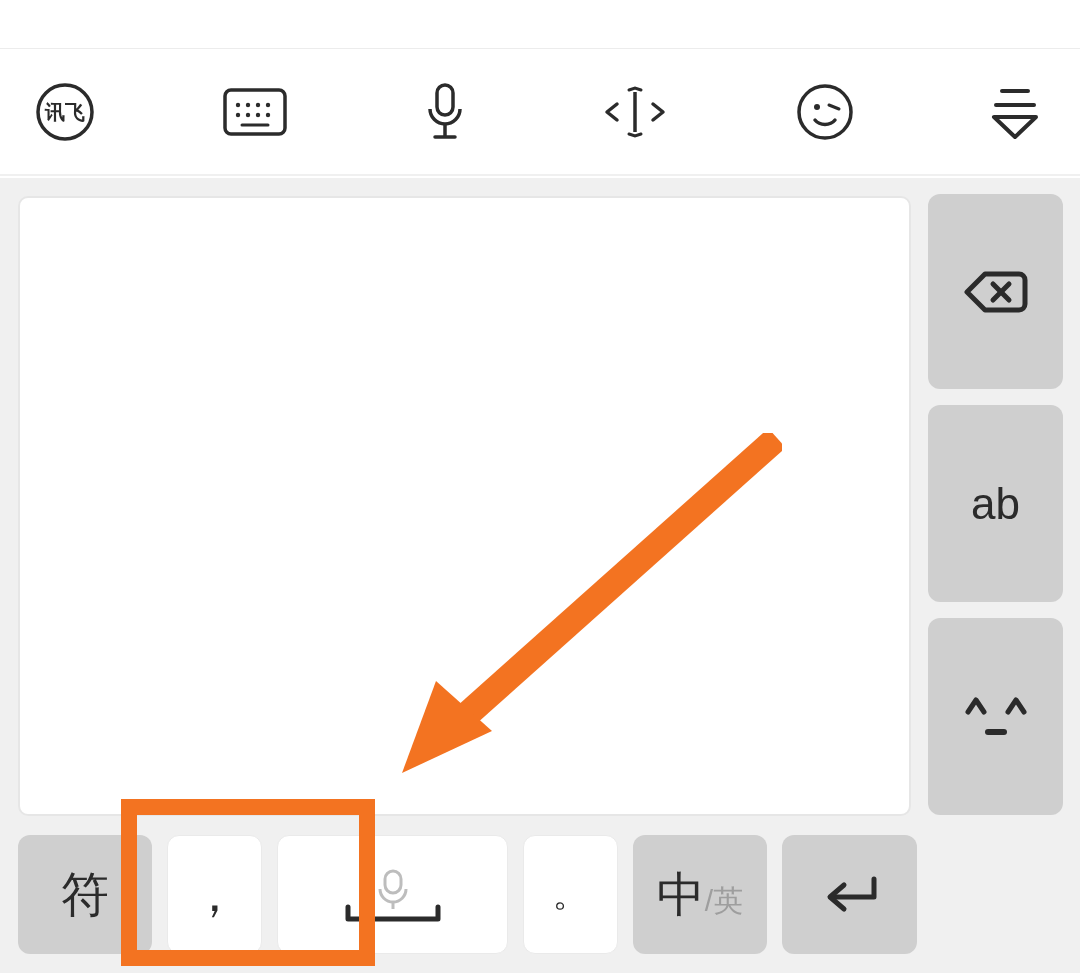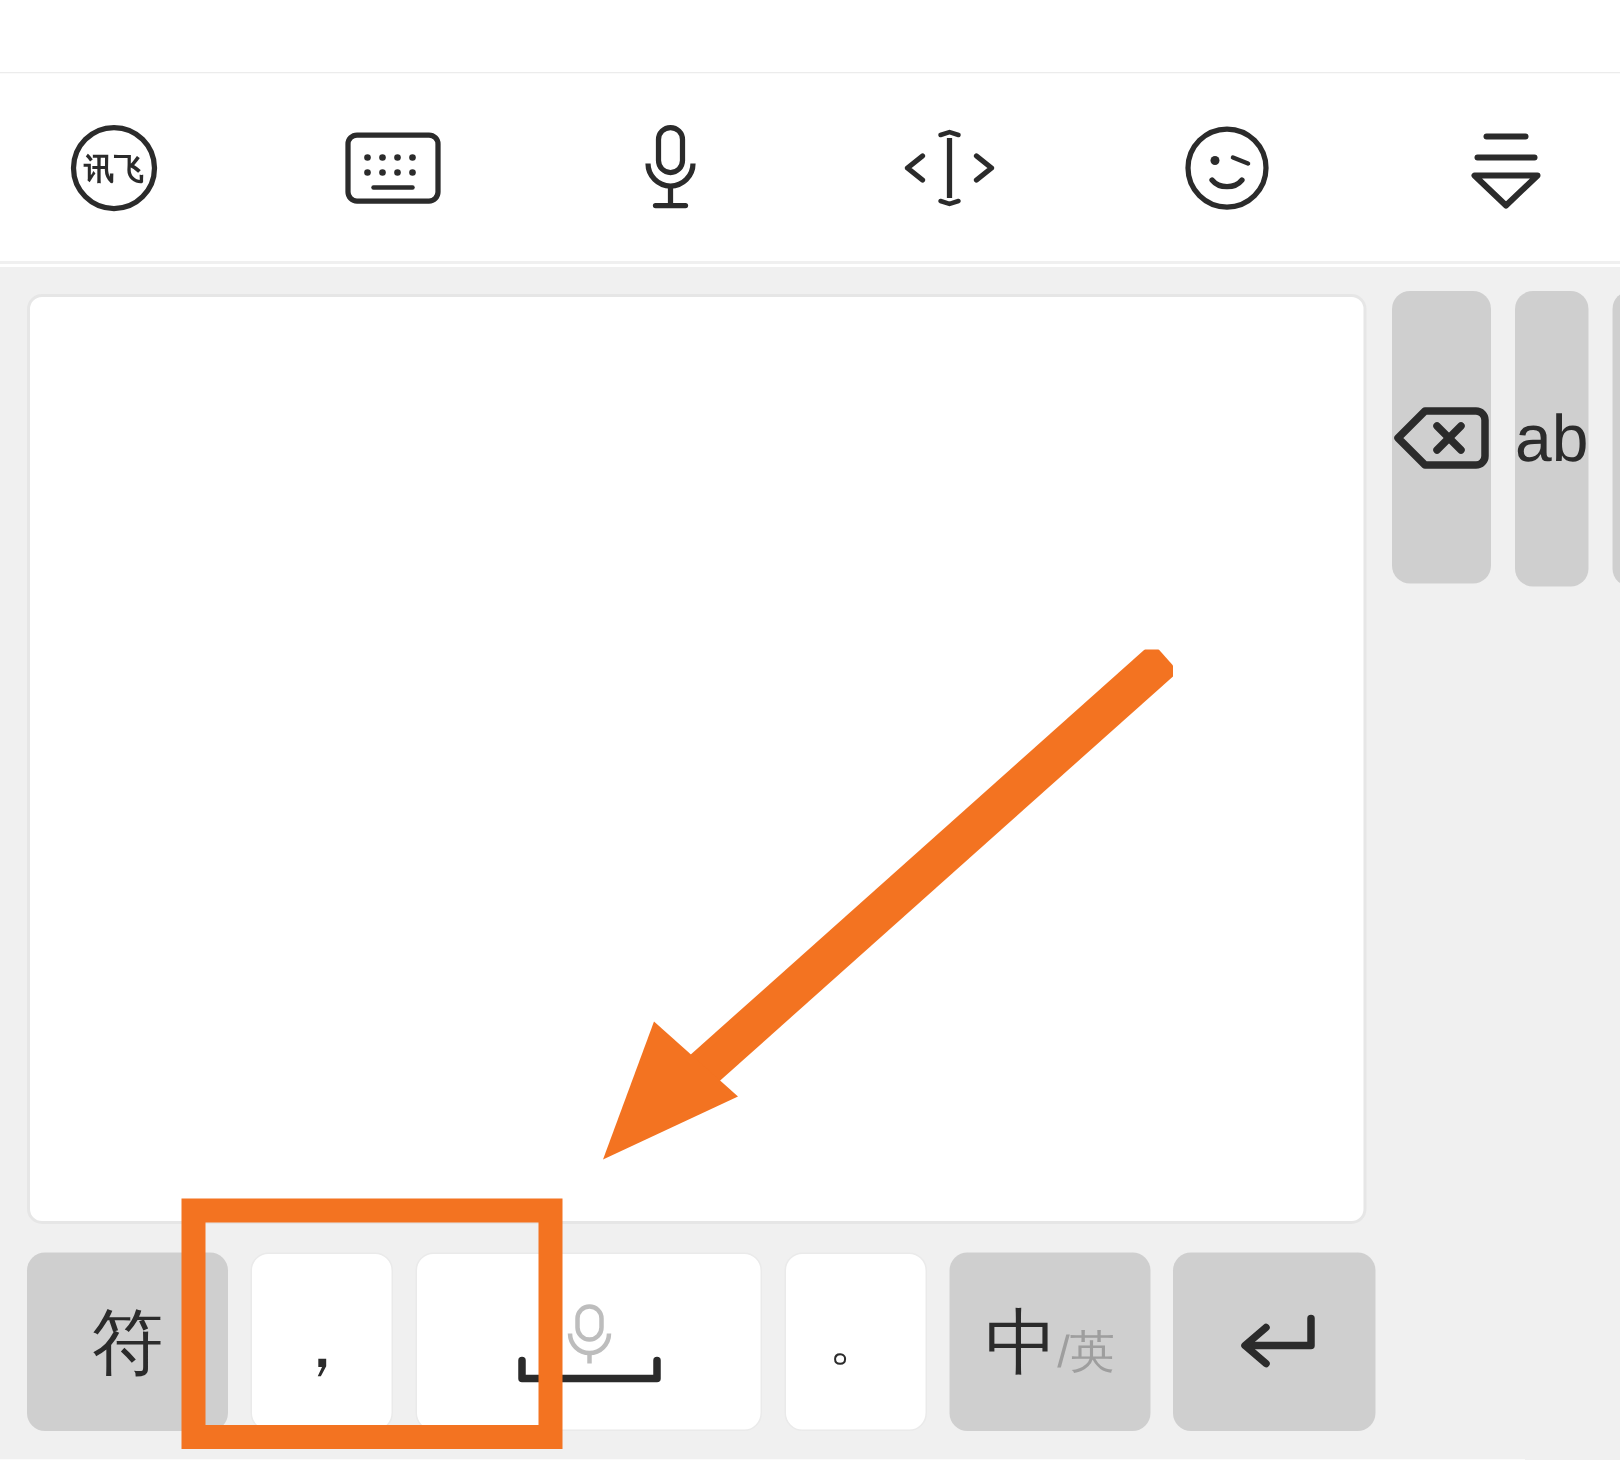--- a/index.html
+++ b/index.html
@@ -8,21 +8,21 @@
 
   
   .topbar {
     width:100%; height:49px; border-bottom:1px solid #ececec; background:#fff;
   }
 
   
   .toolbar {
     width:100%; height:127px; background:#fff; border-bottom:2px solid #f0f0f0;
     display:flex; align-items:center; justify-content:space-between;
-    padding:0 36px;
+    padding:0 25px;
   }
   .toolbar .tb-item {
     width:80px; height:80px; display:flex; align-items:center; justify-content:center;
     cursor:pointer;
   }
 
   
   .kbody {
     position:absolute; left:0; right:0; top:178px; bottom:0;
     background:#f0f0f0;
@@ -34,21 +34,21 @@
     left:18px; top:18px;
     width:893px; height:620px;
     background:#fff; border:2px solid #e6e6e6; border-radius:10px;
   }
 
   
   .sidecol {
     position:absolute;
     right:17px; top:16px;
     width:135px;
-    display:flex; flex-direction:row; gap:16px;
+    display:flex; flex-direction:column; gap:16px;
   }
   .side-key {
     width:135px; background:#cfcfcf; border-radius:12px;
     display:flex; align-items:center; justify-content:center;
     font-size:40px; color:#2b2b2b; cursor:pointer;
   }
   .side-key.ab { font-size:44px; }
   .sk-h1 { height:195px; }
   .sk-h2 { height:197px; }
   .sk-h3 { height:197px; }

